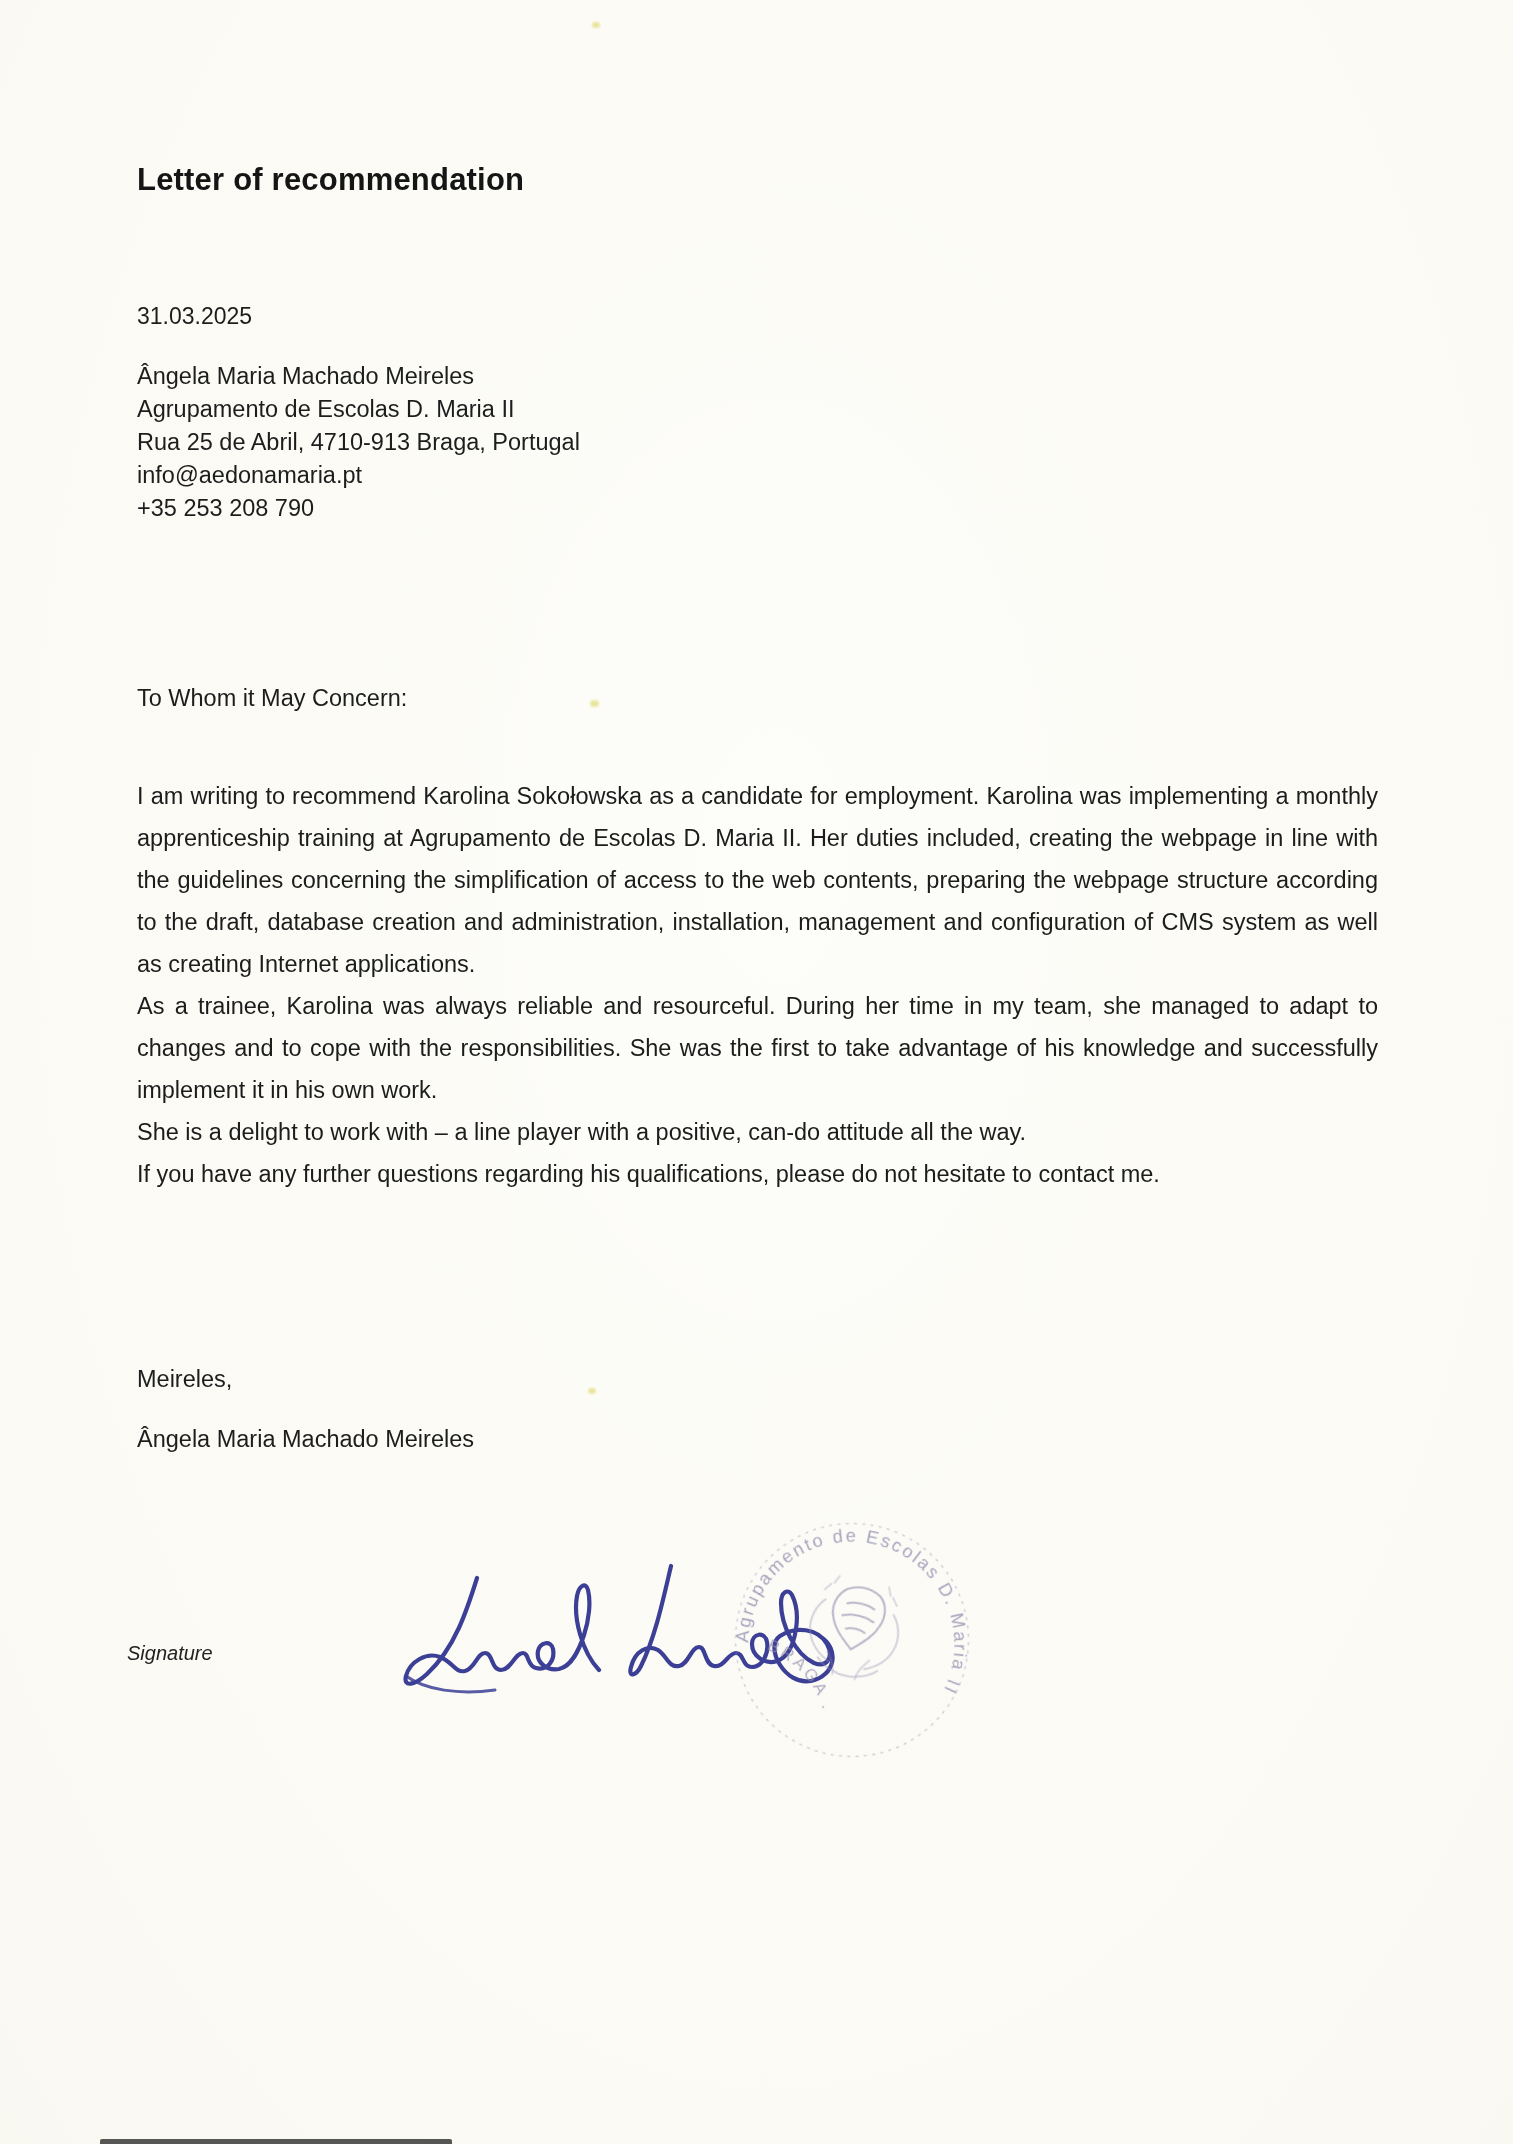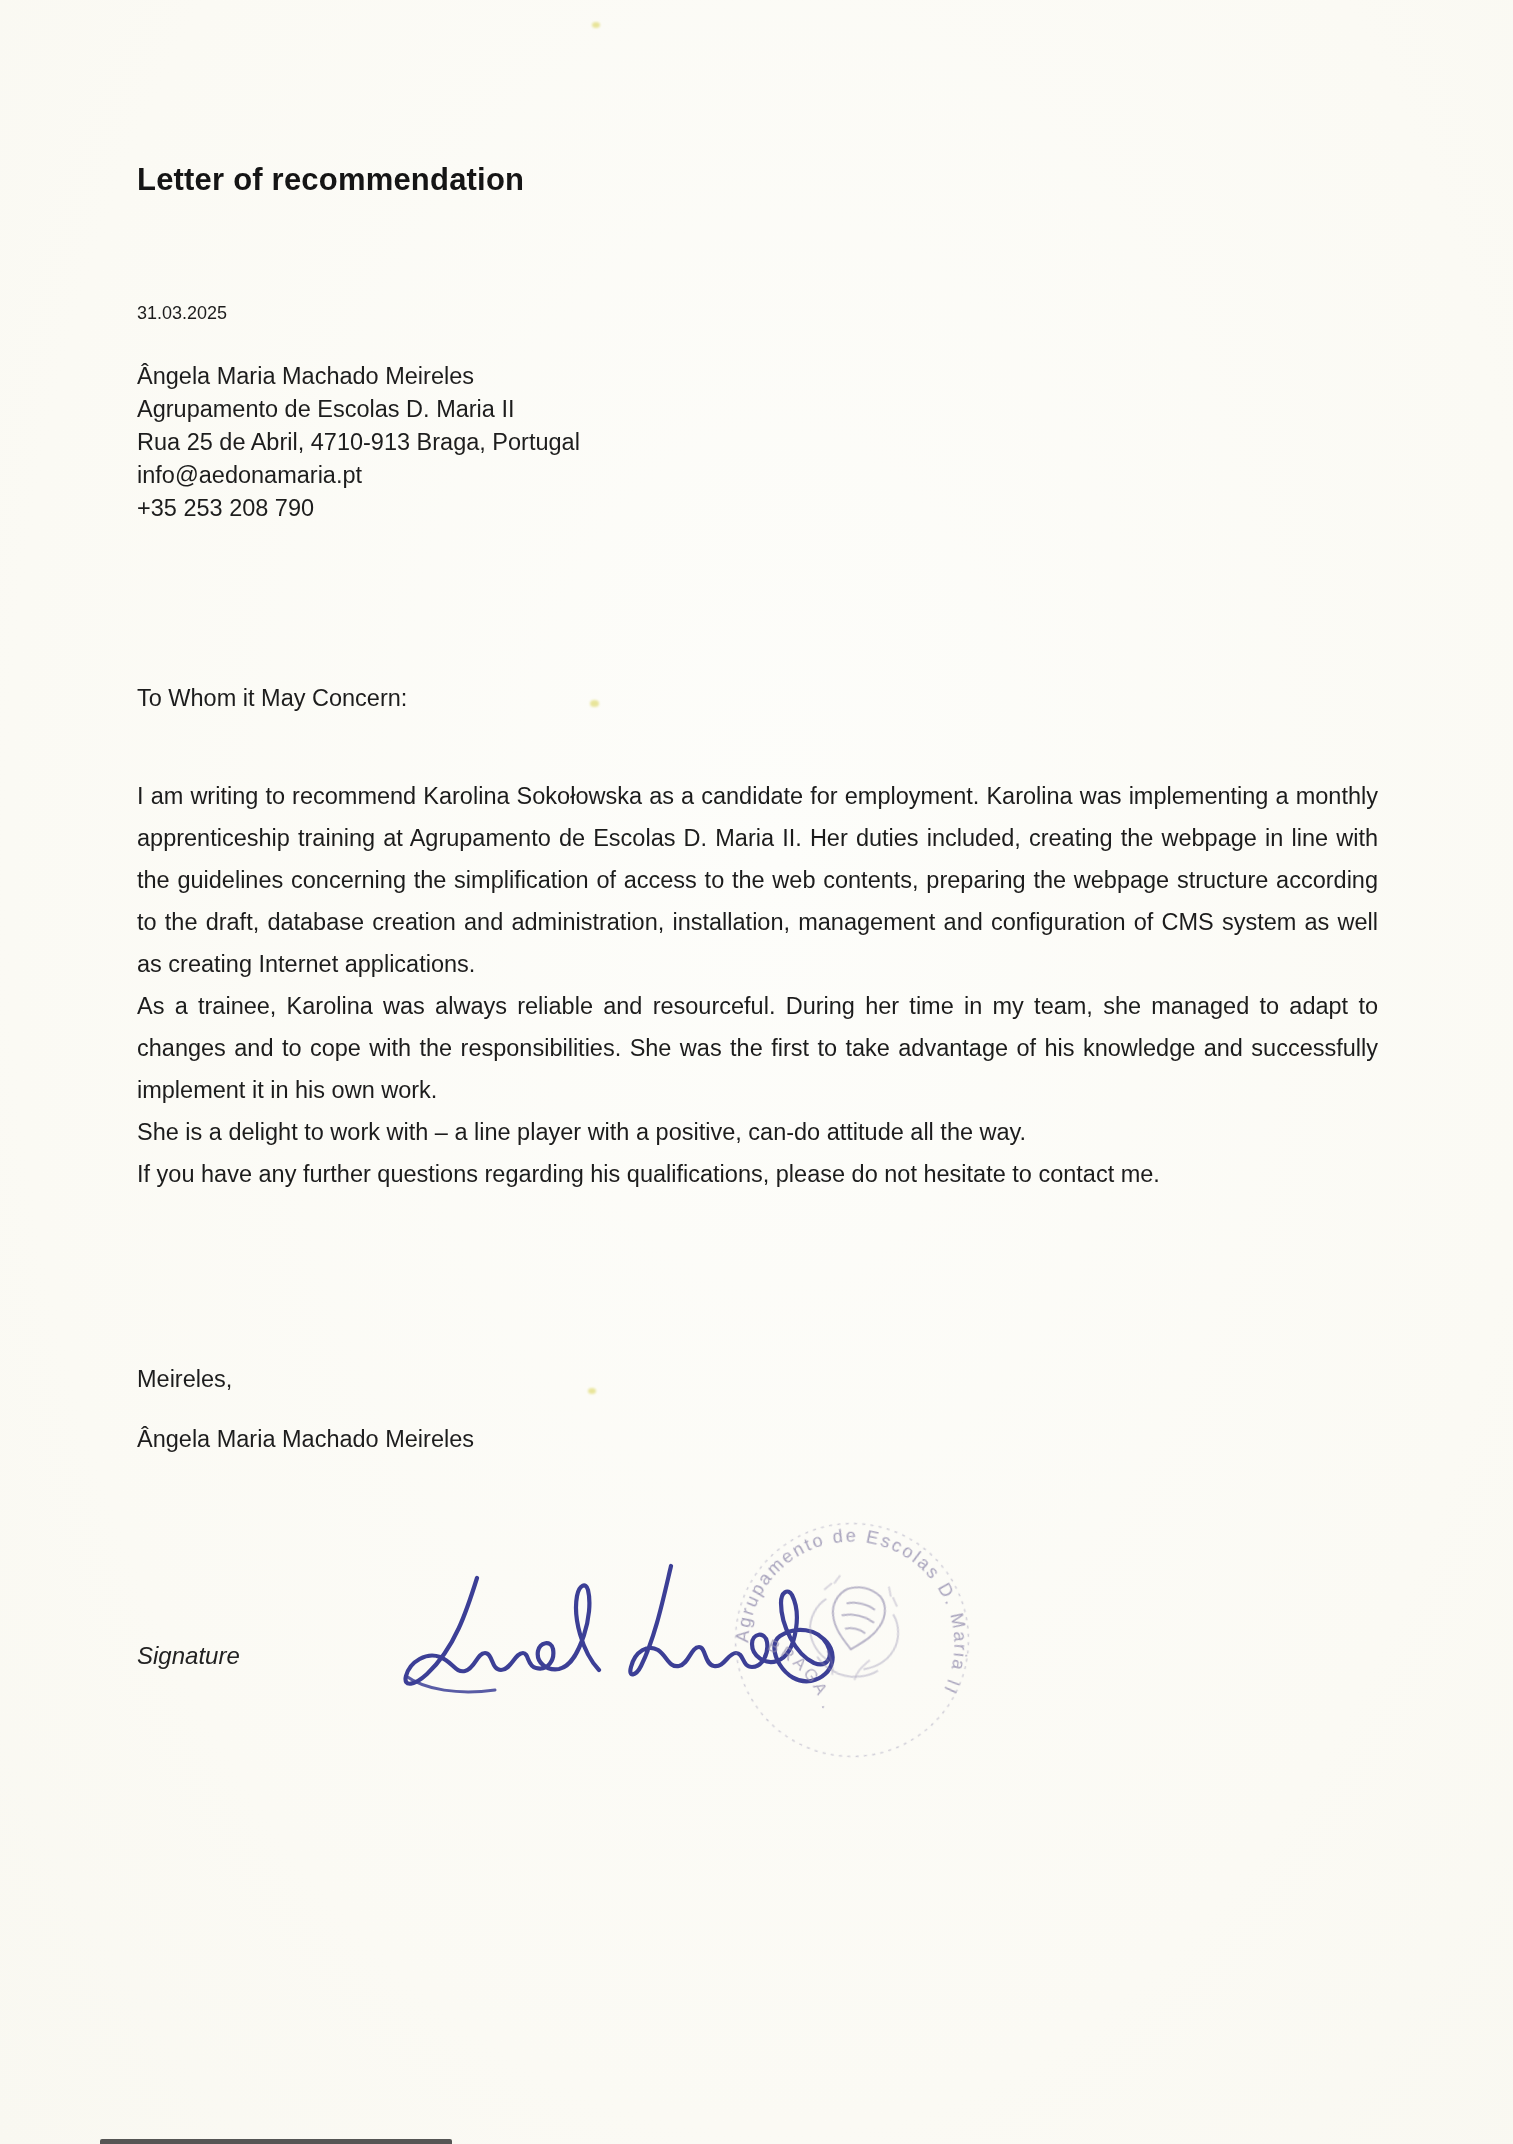--- a/index.html
+++ b/index.html
@@ -13,21 +13,21 @@
     font-family:"Liberation Sans", sans-serif;
     color:#1d1d1d;
     padding-left:37px;
   }
   .doc-title{
     position:absolute;left:137px;top:162px;width:1240px;
     font-size:31px;font-weight:bold;letter-spacing:.2px;color:#151515;
   }
   .date-line{
     position:absolute;left:137px;top:303px;
-    font-size:18px;color:#1d1d1d;
+    font-size:23px;color:#1d1d1d;
   }
   .sender-block{
     position:absolute;left:137px;top:360px;width:800px;
     font-size:23.5px;line-height:33px;color:#1d1d1d;
   }
   .salutation{
     position:absolute;left:137px;top:654px;
     font-size:23.5px;color:#1d1d1d;margin-top:31px;
   }
   .body-block{
@@ -37,22 +37,22 @@
   .body-block p{margin:0;text-align:justify;}
   .closing{
     position:absolute;left:137px;top:1366px;
     font-size:23.5px;color:#1d1d1d;
   }
   .signatory{
     position:absolute;left:137px;top:1426px;
     font-size:23.5px;color:#1d1d1d;
   }
   .signature-label{
-    position:absolute;left:137px;top:1642px;
-    font-size:24px;font-style:italic;color:#222;
+    position:absolute;left:127px;top:1642px;
+    font-size:20px;font-style:italic;color:#222;
   }
   .signature-script{
     position:absolute;left:355px;top:1540px;width:500px;height:190px;
   }
   .stamp{
     position:absolute;left:722px;top:1510px;width:260px;height:260px;
     opacity:.88;
   }
   .scan-artifact{
     position:absolute;border-radius:50%;

